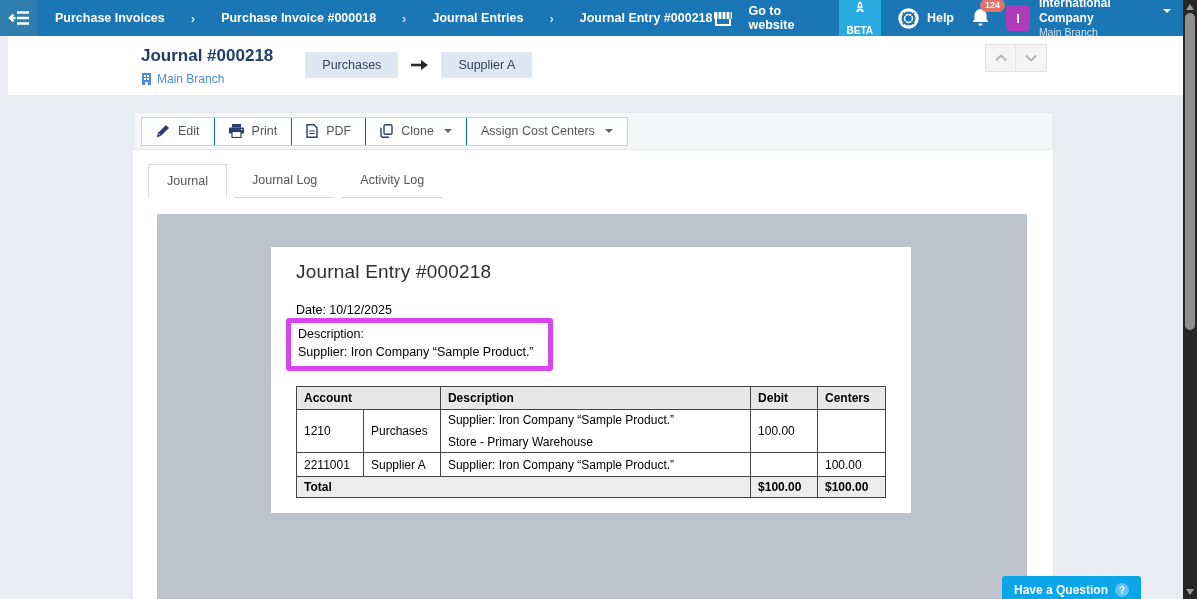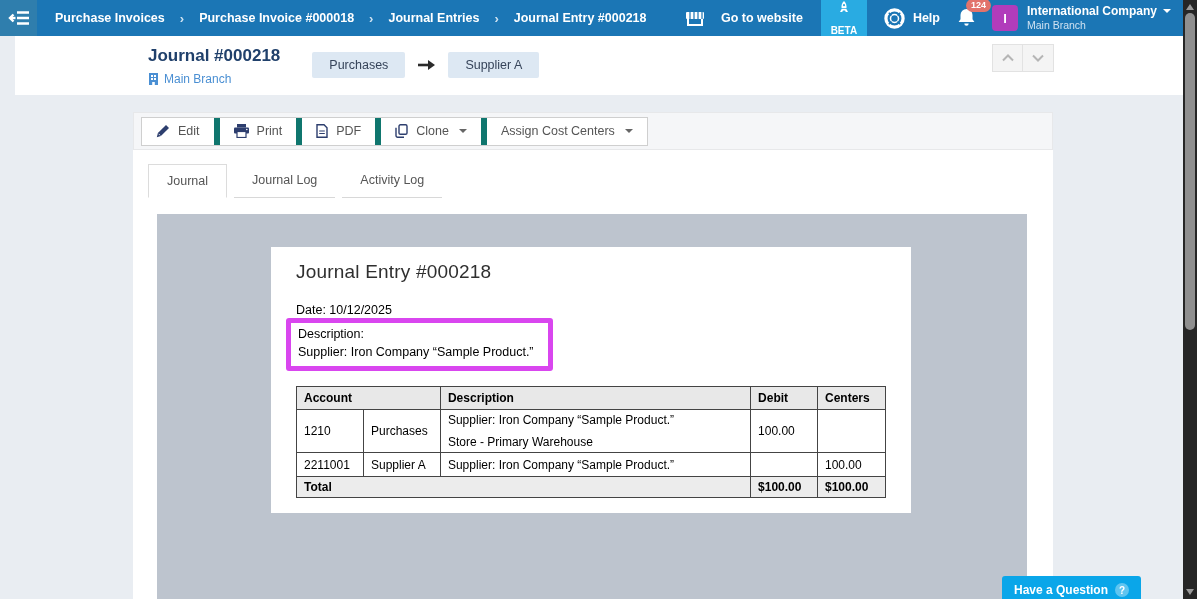--- a/index.html
+++ b/index.html
@@ -13,21 +13,21 @@
 
   
   .topbar {
     position:absolute; top:0; left:0; width:1183px; height:36px;
     background:#1b76b5; color:#fff; display:flex; align-items:center; z-index:5;
   }
   .menu-btn {
     width:37px; height:36px; background:#2f7ead; flex:0 0 auto;
     display:flex; align-items:center; justify-content:center; cursor:pointer;
   }
-  .breadcrumbs { display:flex; align-items:center; gap:15px; margin-left:18px; font-size:12.5px; font-weight:bold; white-space:nowrap; }
+  .breadcrumbs { display:flex; align-items:center; gap:26px; margin-left:18px; font-size:12.5px; font-weight:bold; white-space:nowrap; }
   .crumb { cursor:pointer; }
   .crumb-sep { color:#cfe3f2; font-size:13px; font-weight:bold; }
   .topbar-right { margin-left:auto; display:flex; align-items:center; height:36px; }
   .go-website { display:flex; align-items:center; gap:16px; font-size:12.5px; font-weight:bold; margin-right:18px; cursor:pointer; }
   .beta-block {
     width:46px; height:36px; background:#29abe2; display:flex; flex-direction:column;
     align-items:center; justify-content:center; font-size:10px; font-weight:bold; gap:11px; cursor:pointer;
   }
   .help-item { display:flex; align-items:center; gap:8px; font-size:12.5px; font-weight:bold; margin:0 17px; cursor:pointer; }
   .bell-wrap { position:relative; margin-right:16px; cursor:pointer; }
@@ -39,21 +39,21 @@
     width:26px; height:26px; background:#b13cbb; border-radius:4px; color:#fff;
     display:flex; align-items:center; justify-content:center;
     font-size:13px; font-weight:bold; margin-right:9px; cursor:pointer;
   }
   .company-block { display:flex; flex-direction:column; line-height:1.25; margin-right:12px; cursor:pointer; }
   .company-name { font-size:12px; font-weight:bold; display:flex; align-items:center; gap:6px; }
   .company-branch { font-size:10.5px; color:#cfe2f2; }
   .caret-down { width:0; height:0; border-left:4px solid transparent; border-right:4px solid transparent; border-top:4px solid currentColor; display:inline-block; }
 
   
-  .page-header { position:absolute; top:36px; left:15px; width:1183px; height:59px; background:#fff; display:flex; }
+  .page-header { position:absolute; top:36px; left:8px; width:1183px; height:59px; background:#fff; display:flex; }
   .header-left { margin-left:133px; padding-top:10px; }
   .journal-title { font-size:17px; font-weight:bold; color:#20406b; }
   .branch-link { margin-top:6px; font-size:12px; color:#4a8fd3; display:flex; align-items:center; gap:5px; cursor:pointer; }
   .flow { display:flex; align-items:center; gap:13px; margin-left:32px; margin-top:16px; align-self:flex-start; }
   .chip { background:#dde8f3; color:#36445a; font-size:12.5px; padding:6px 17px; border-radius:2px; cursor:pointer; }
   .header-right { margin-left:auto; margin-right:144px; margin-top:8px; display:flex; gap:8px; align-items:flex-start; }
   .view-source-btn {
     background:#08a9ef; color:#fff; border:none; font-family:inherit;
     font-size:13px; font-weight:bold; padding:7px 14px; border-radius:3px; cursor:pointer;
   }
@@ -64,21 +64,21 @@
   
   .page-bg { position:absolute; top:95px; left:0; width:1183px; height:504px; background:#e9edf2; }
 
   .toolbar-strip {
     position:absolute; left:133px; top:112px; width:920px; height:38px;
     background:#f5f6f8; border:1px solid #e7e8ea; display:flex; align-items:center; padding-left:7px;
   }
   .btn-group { display:inline-flex; background:#fff; border:1px solid #cfcfcf; }
   .tb-btn {
     display:flex; align-items:center; gap:8px; padding:0 14px; height:27px;
-    font-size:12.5px; color:#555; background:#fff; border:none; border-right:6px solid #0f766e;
+    font-size:12.5px; color:#555; background:#fff; border:none; border-right:1px solid #0f766e;
     font-family:inherit; cursor:pointer; white-space:nowrap;
   }
   .tb-btn:last-child { border-right:none; }
   .tb-btn .caret-down { color:#666; margin-left:2px; }
 
   .card-body { position:absolute; left:133px; top:150px; width:920px; height:449px; background:#fff; }
 
   .tabs { position:absolute; left:148px; top:164px; display:flex; z-index:2; }
   .tab { padding:9px 18px; font-size:12.5px; color:#555; border-bottom:1px solid #d8d8d8; margin-right:7px; cursor:pointer; background:transparent; }
   .tab.active { border:1px solid #dcdcdc; border-bottom:1px solid #fff; background:#fff; }

